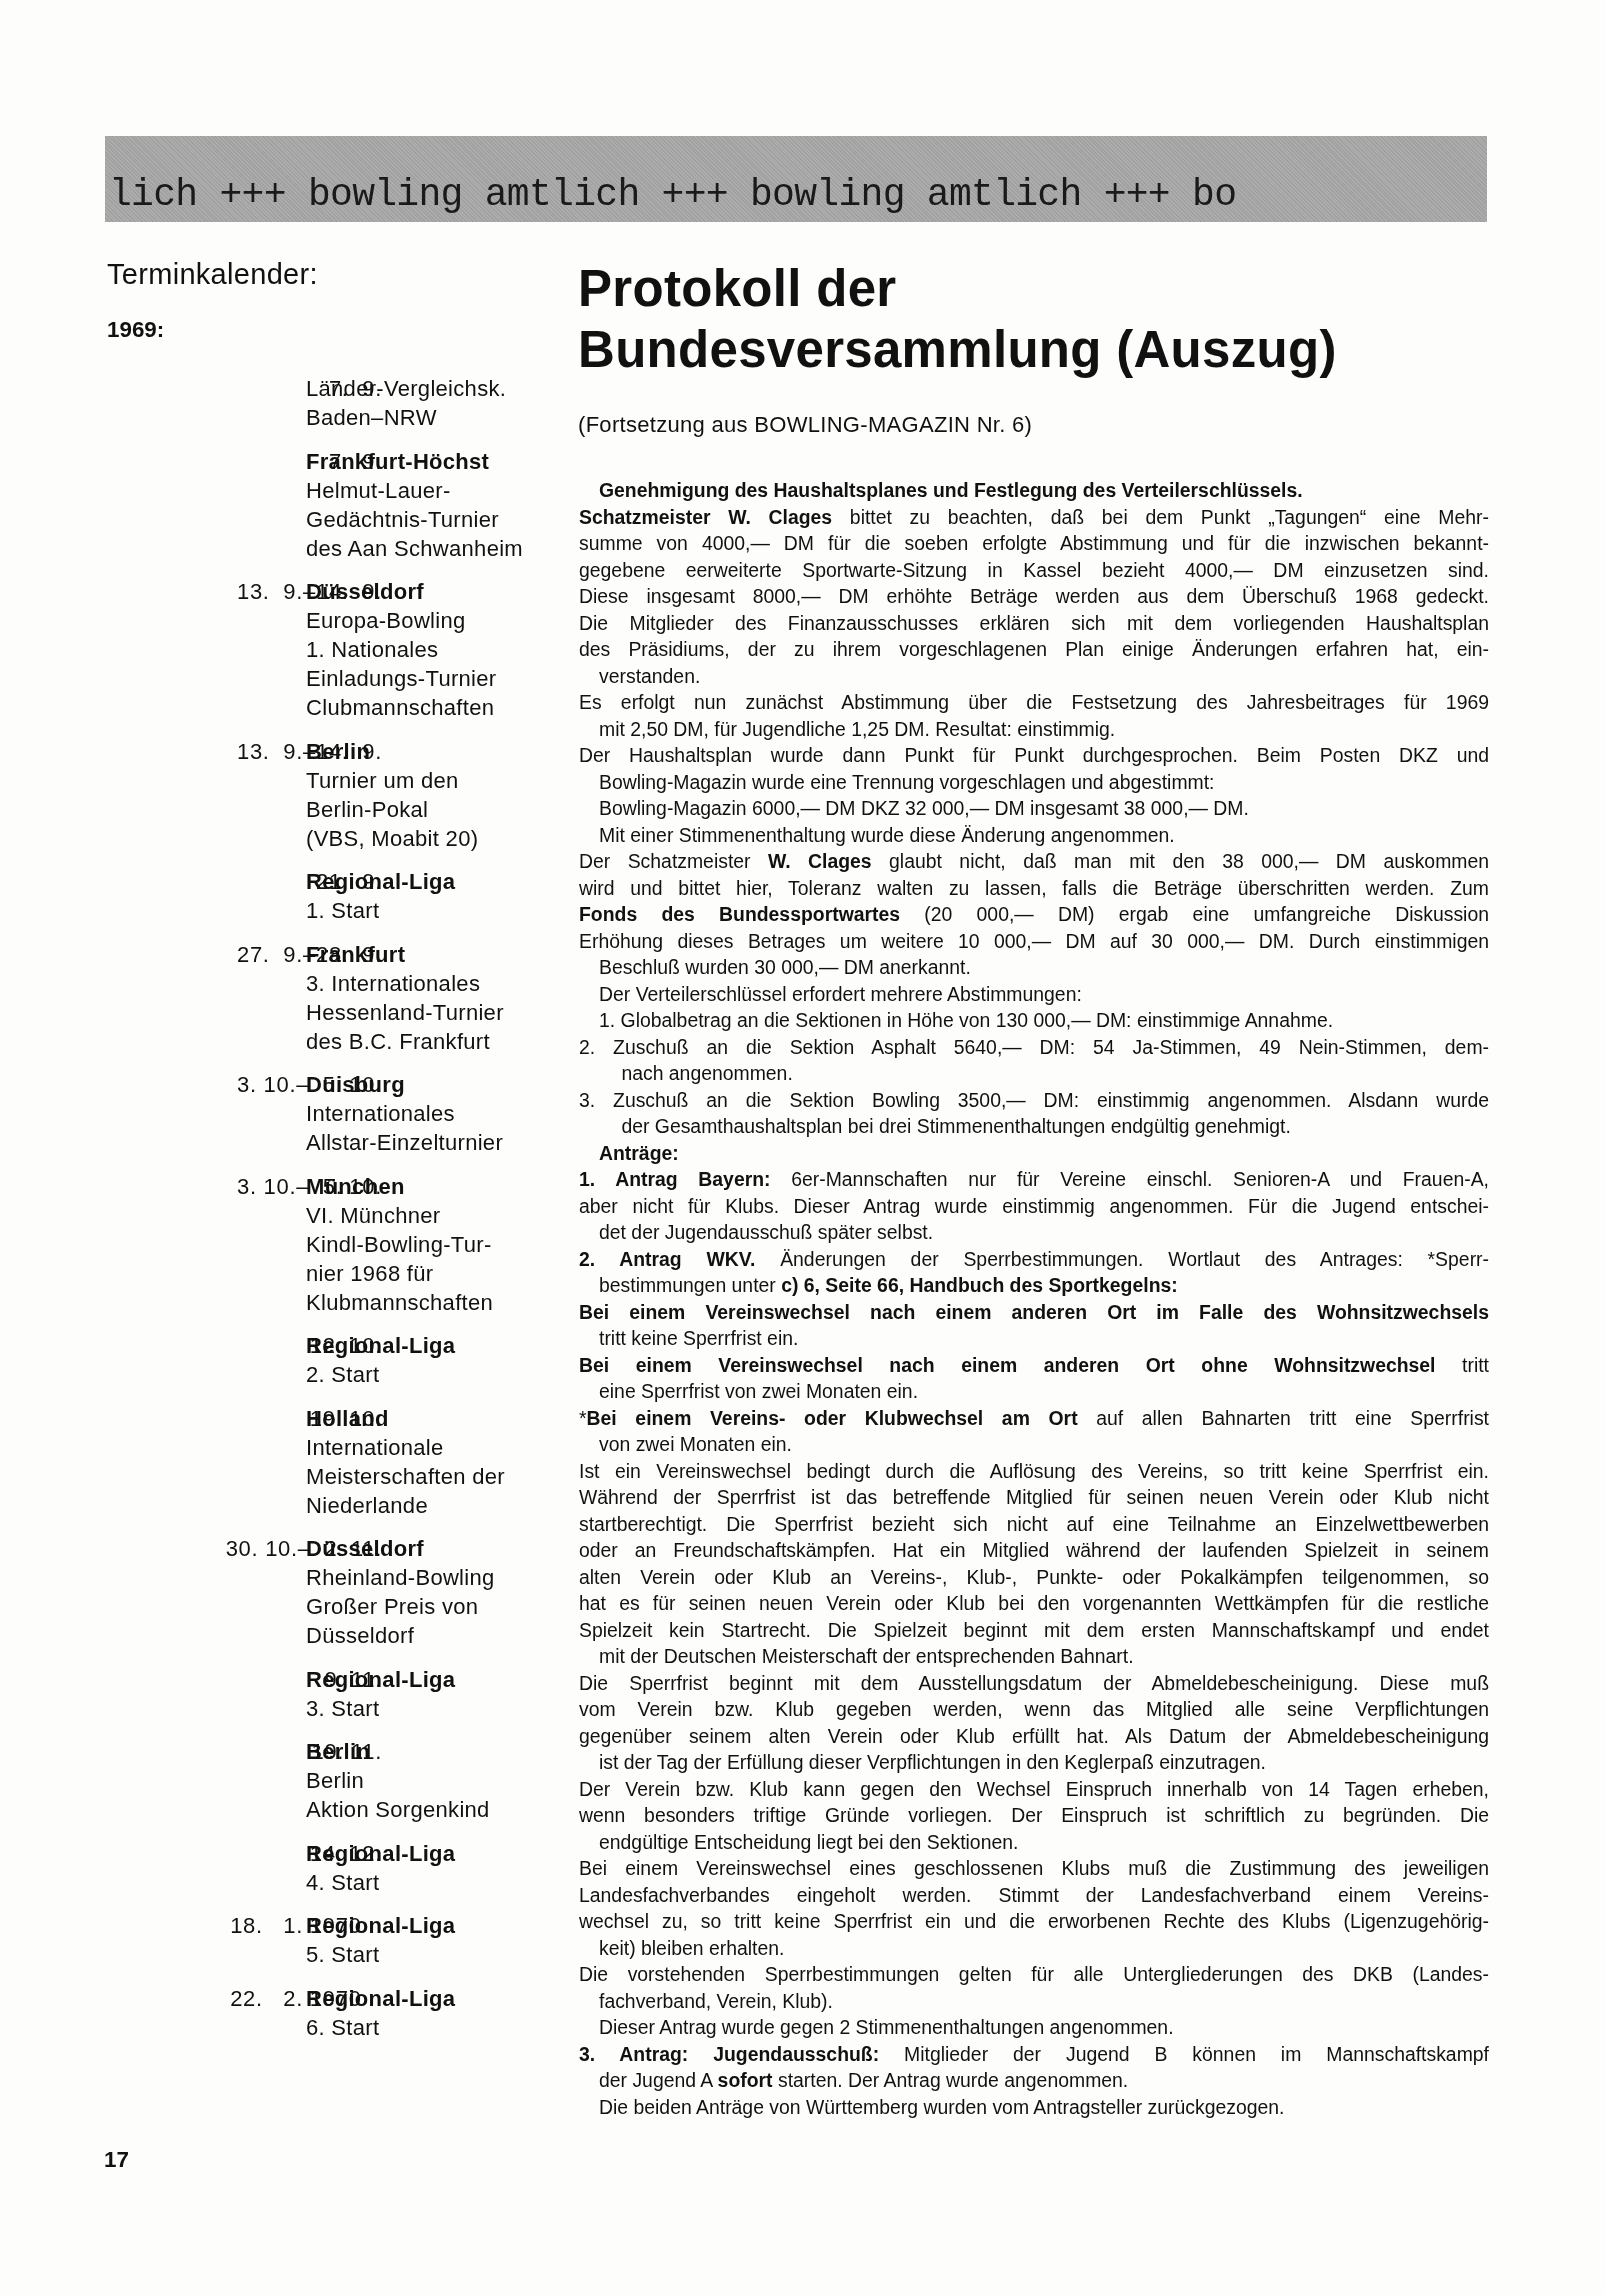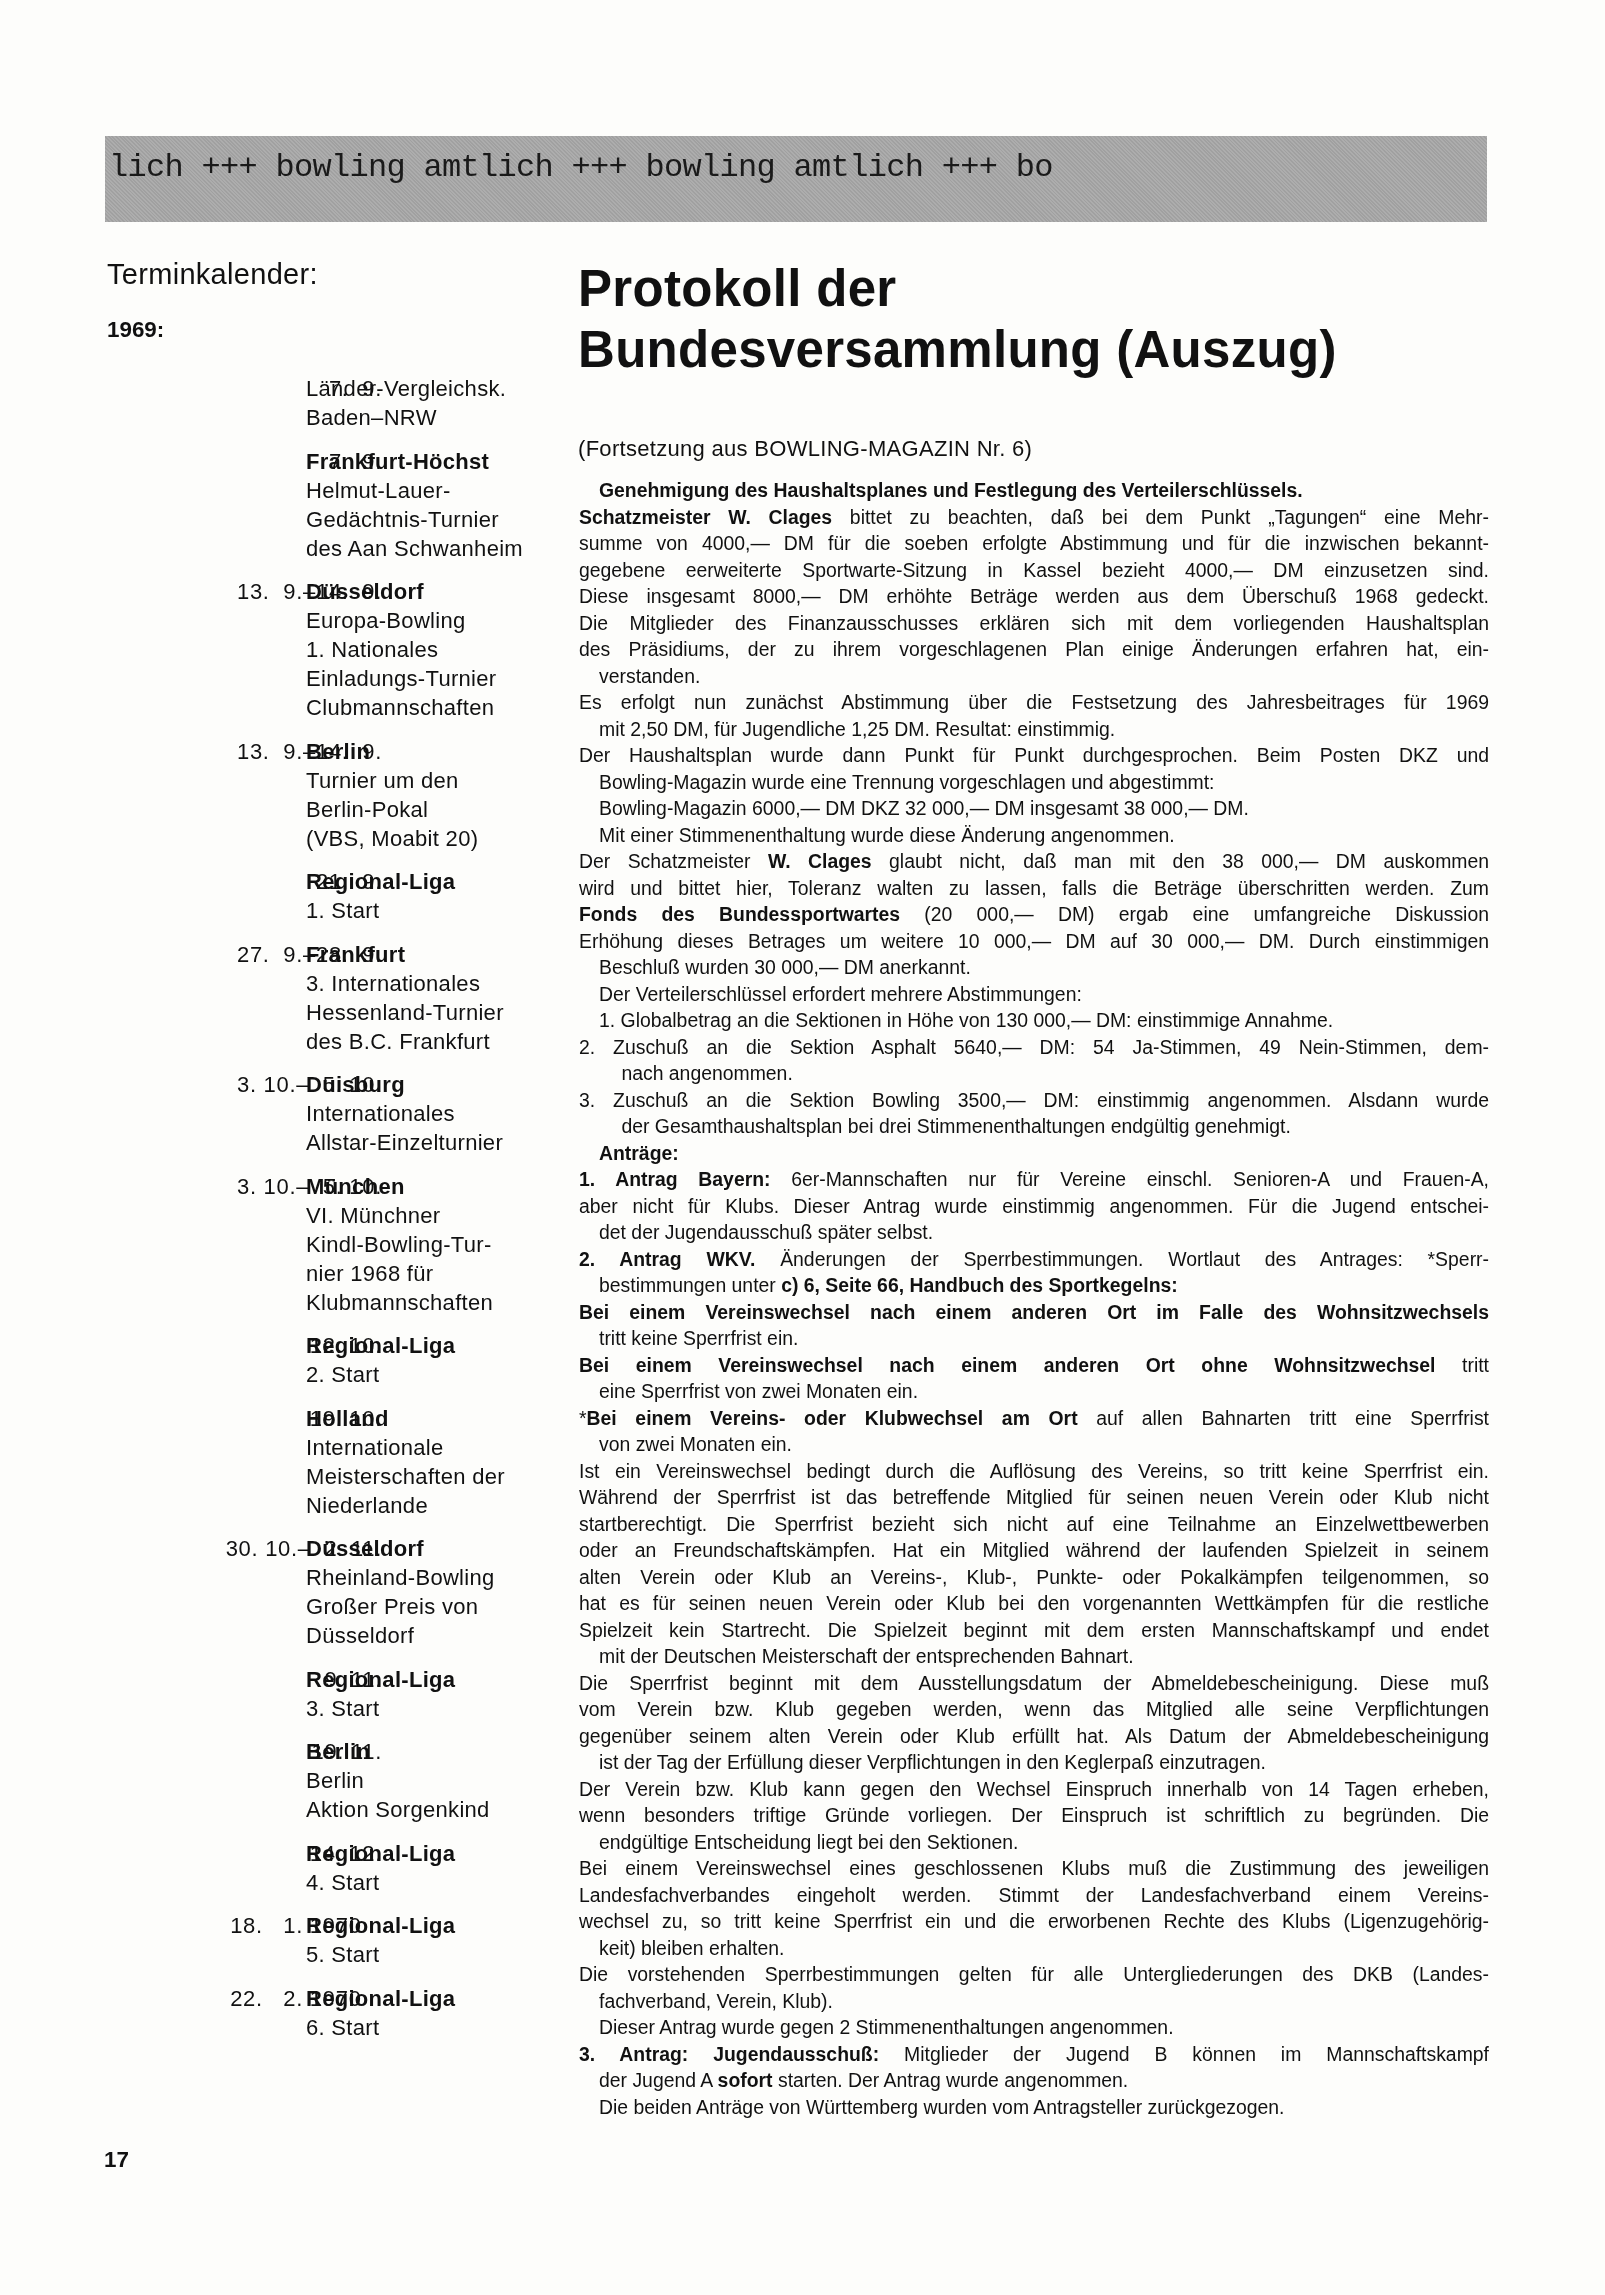--- a/index.html
+++ b/index.html
@@ -12,23 +12,23 @@
     font-family: "Liberation Sans", "DejaVu Sans", sans-serif;
   }
   .banner {
     position: absolute; left: 105px; top: 136px;
     width: 1382px; height: 86px;
     background: #a9a9a9;
     background-image: repeating-linear-gradient(45deg, rgba(0,0,0,0.05) 0 1.3px, rgba(255,255,255,0.05) 1.3px 2.6px);
     overflow: hidden;
   }
   .banner-text {
-    position: absolute; left: 4px; top: 5px;
+    position: absolute; left: 4px; top: 32px;
     font-family: "Liberation Mono", "DejaVu Sans Mono", monospace;
-    font-size: 32px; line-height: 53px;
+    font-size: 38px; line-height: 53px;
     color: #1a1a1a; white-space: nowrap;
     letter-spacing: -0.7px;
   }
   
   .cal-title {
     position: absolute; left: 107px; top: 258px;
     font-size: 29px; font-weight: normal; letter-spacing: 0.3px;
   }
   .cal-year {
     position: absolute; left: 107px; top: 317px;
@@ -49,21 +49,21 @@
     font-size: 22.4px; font-weight: bold;
   }
   
   .art-title {
     position: absolute; left: 578px; top: 258px;
     font-size: 51px; line-height: 61px; font-weight: bold;
     letter-spacing: 0.3px;
   }
   .art-subtitle {
     position: absolute; left: 578px; top: 412px;
-    font-size: 22px; letter-spacing: 0.3px; margin-top: 24px;
+    font-size: 22px; letter-spacing: 0.3px;
   }
   .art-body {
     position: absolute; left: 579px; top: 477px; width: 910px;
     font-size: 19.4px; line-height: 26.5px;
   }
   .art-line {
     white-space: nowrap; text-align: justify; text-align-last: justify;
     height: 26.5px; overflow: visible;
   }
   .art-line.last { text-align-last: left; margin-left: 20px; }

